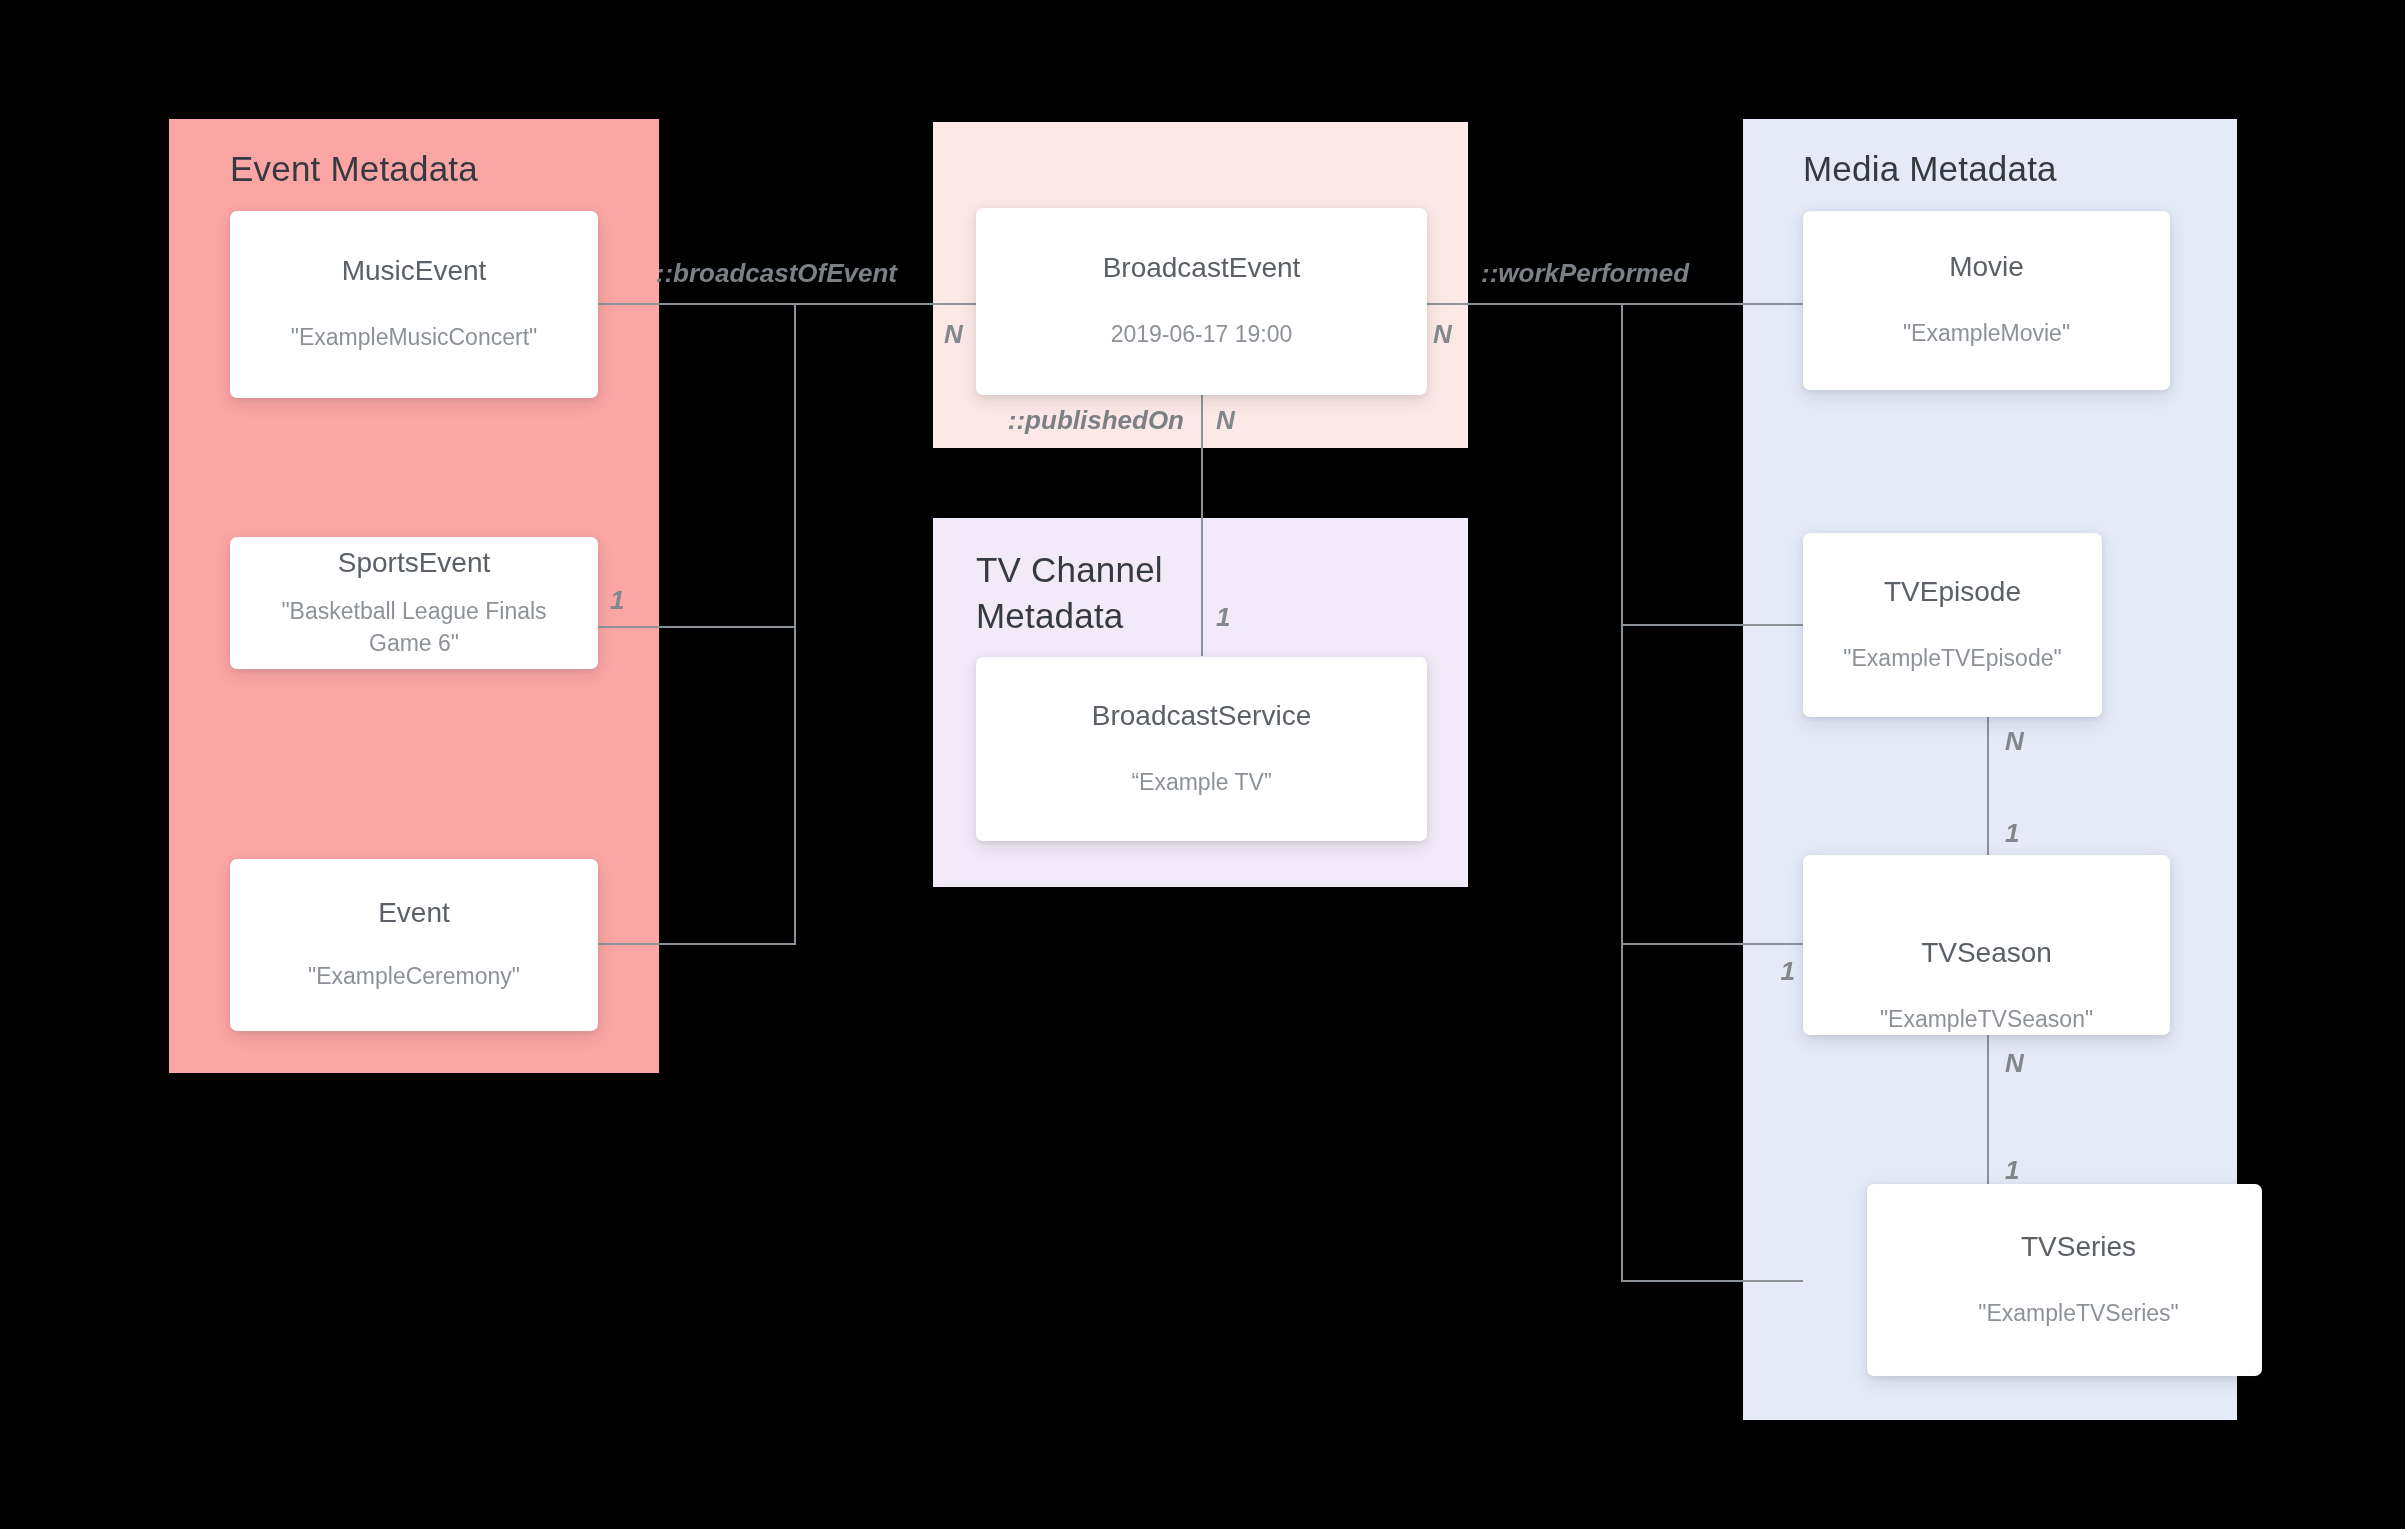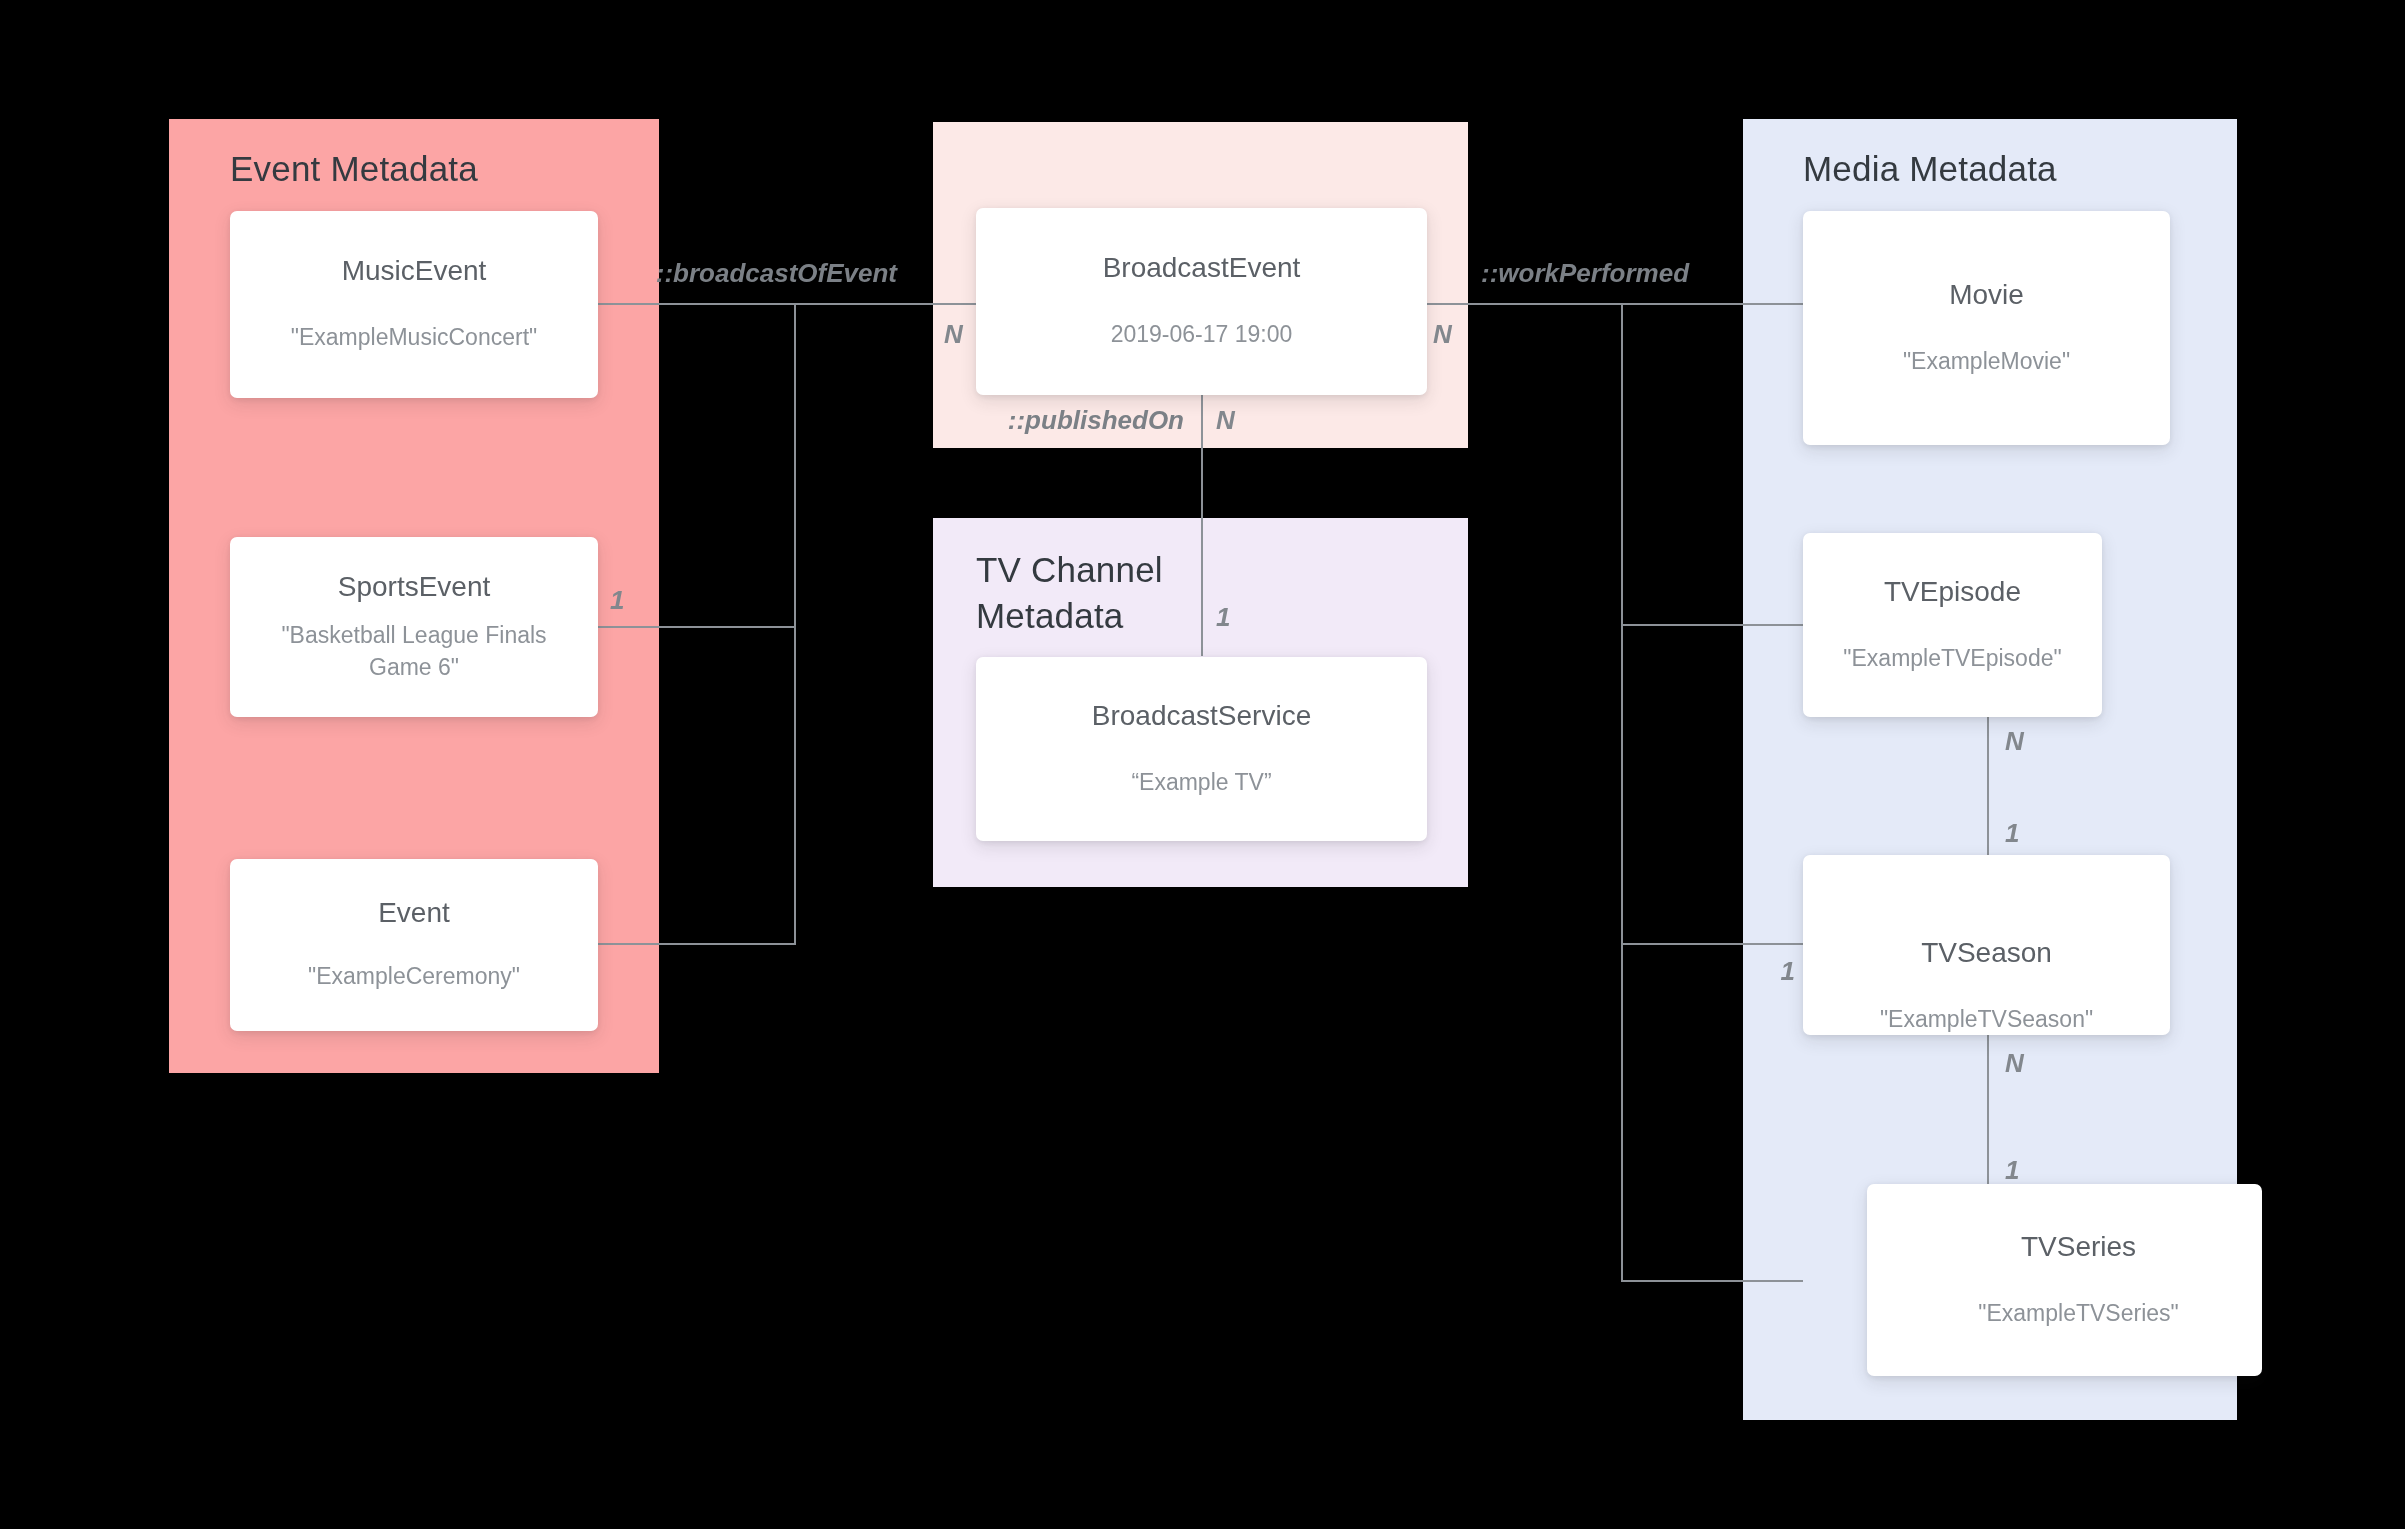--- a/index.html
+++ b/index.html
@@ -60,41 +60,41 @@
   <div class="line" style="left:1621px;top:943px;width:182px;height:1.9px;"></div>
   <div class="line" style="left:1621px;top:1280px;width:182px;height:1.9px;"></div>
   <div class="line" style="left:1987px;top:717px;width:1.9px;height:138px;"></div>
   <div class="line" style="left:1987px;top:1034px;width:1.9px;height:150px;"></div>
 
   <div class="card" style="left:230px;top:211px;width:368px;height:187px;">
     <div class="card-title">MusicEvent</div>
     <div class="card-sub">"ExampleMusicConcert"</div>
   </div>
 
-  <div class="card" style="left:230px;top:537px;width:368px;height:180px;gap:16px;">
+  <div class="card" style="left:230px;top:537px;width:368px;height:132px;gap:16px;">
     <div class="card-title">SportsEvent</div>
     <div class="card-sub">"Basketball League Finals Game 6"</div>
   </div>
 
   <div class="card" style="left:230px;top:859px;width:368px;height:172px;gap:31px;">
     <div class="card-title">Event</div>
     <div class="card-sub">"ExampleCeremony"</div>
   </div>
 
   <div class="card" style="left:976px;top:208px;width:451px;height:187px;">
     <div class="card-title">BroadcastEvent</div>
     <div class="card-sub">2019-06-17 19:00</div>
   </div>
 
   <div class="card" style="left:976px;top:657px;width:451px;height:184px;">
     <div class="card-title">BroadcastService</div>
     <div class="card-sub">“Example TV”</div>
   </div>
 
-  <div class="card" style="left:1803px;top:211px;width:367px;height:234px;">
+  <div class="card" style="left:1803px;top:211px;width:367px;height:179px;">
     <div class="card-title">Movie</div>
     <div class="card-sub">"ExampleMovie"</div>
   </div>
 
   <div class="card" style="left:1803px;top:533px;width:299px;height:184px;">
     <div class="card-title">TVEpisode</div>
     <div class="card-sub">"ExampleTVEpisode"</div>
   </div>
 
   <div class="card" style="left:1803px;top:855px;width:367px;height:180px;justify-content:flex-end;">

